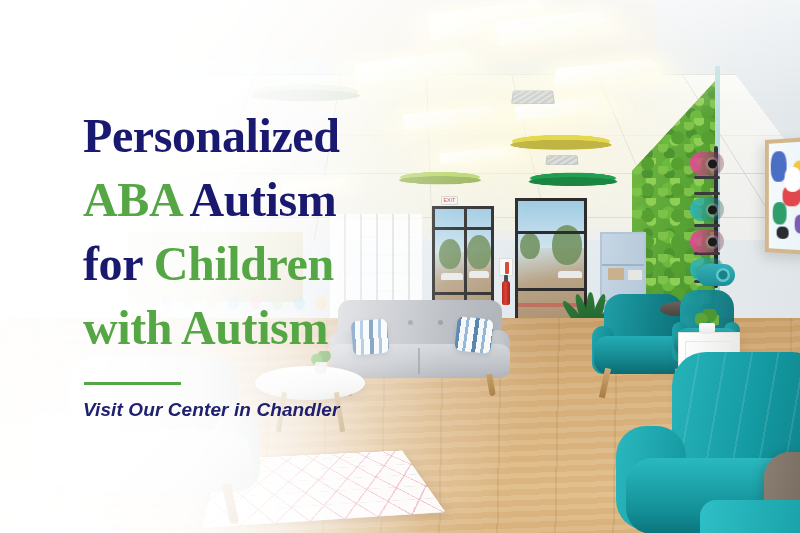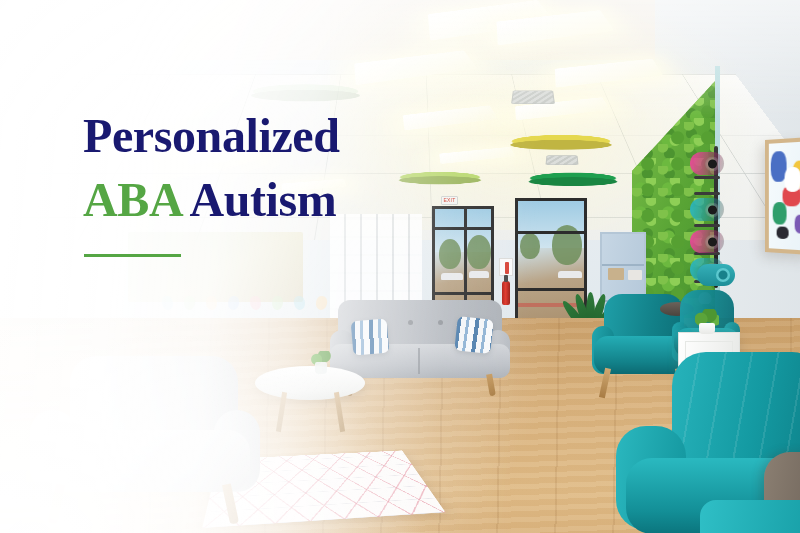--- a/index.html
+++ b/index.html
@@ -699,19 +699,27 @@
 
   <div class="content">
     <h1 class="headline">
       <span class="ln">
         <span class="navy">Personalized</span>
       </span>
       <span class="ln">
         <span class="green">ABA</span>
         <span class="navy">Autism</span>
       </span>
+      <span class="ln">
+        <span class="navy">for</span>
+        <span class="green">Children</span>
+      </span>
+      <span class="ln">
+        <span class="green">with Autism</span>
+      </span>
     </h1>
 
     <div class="divider"></div>
 
+    <div class="subtitle">Visit Our Center in Chandler</div>
   </div>
 
 </div>
 
 </body></html>

